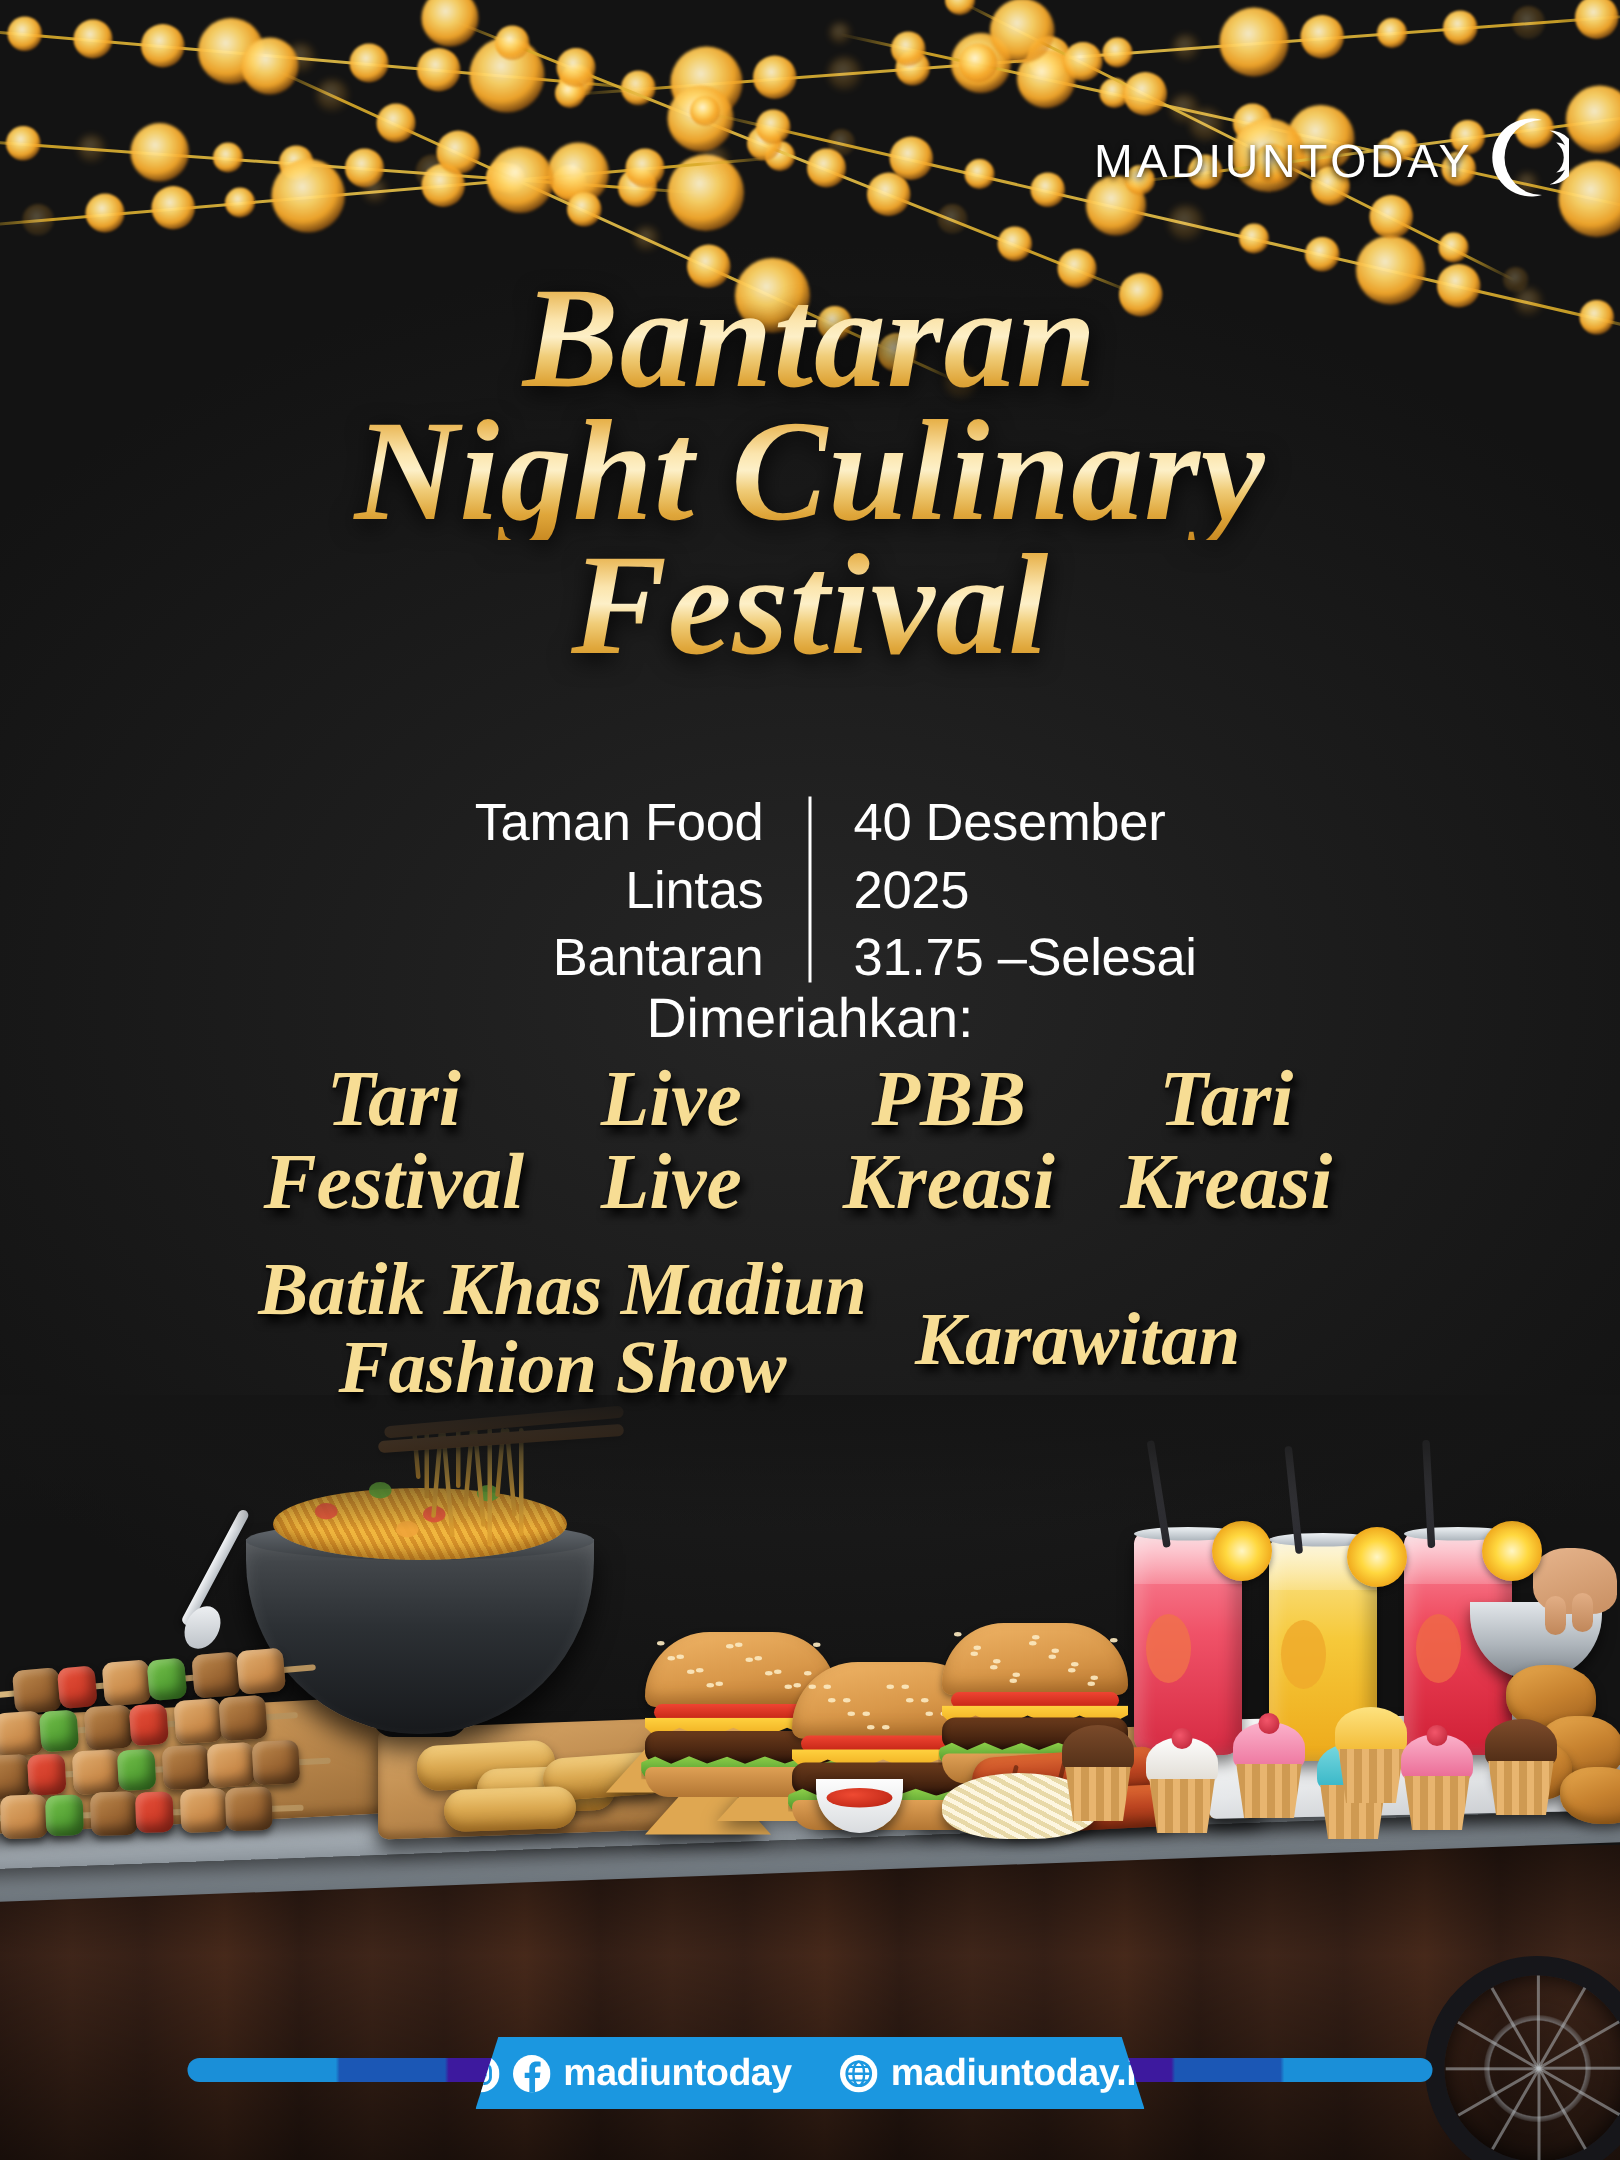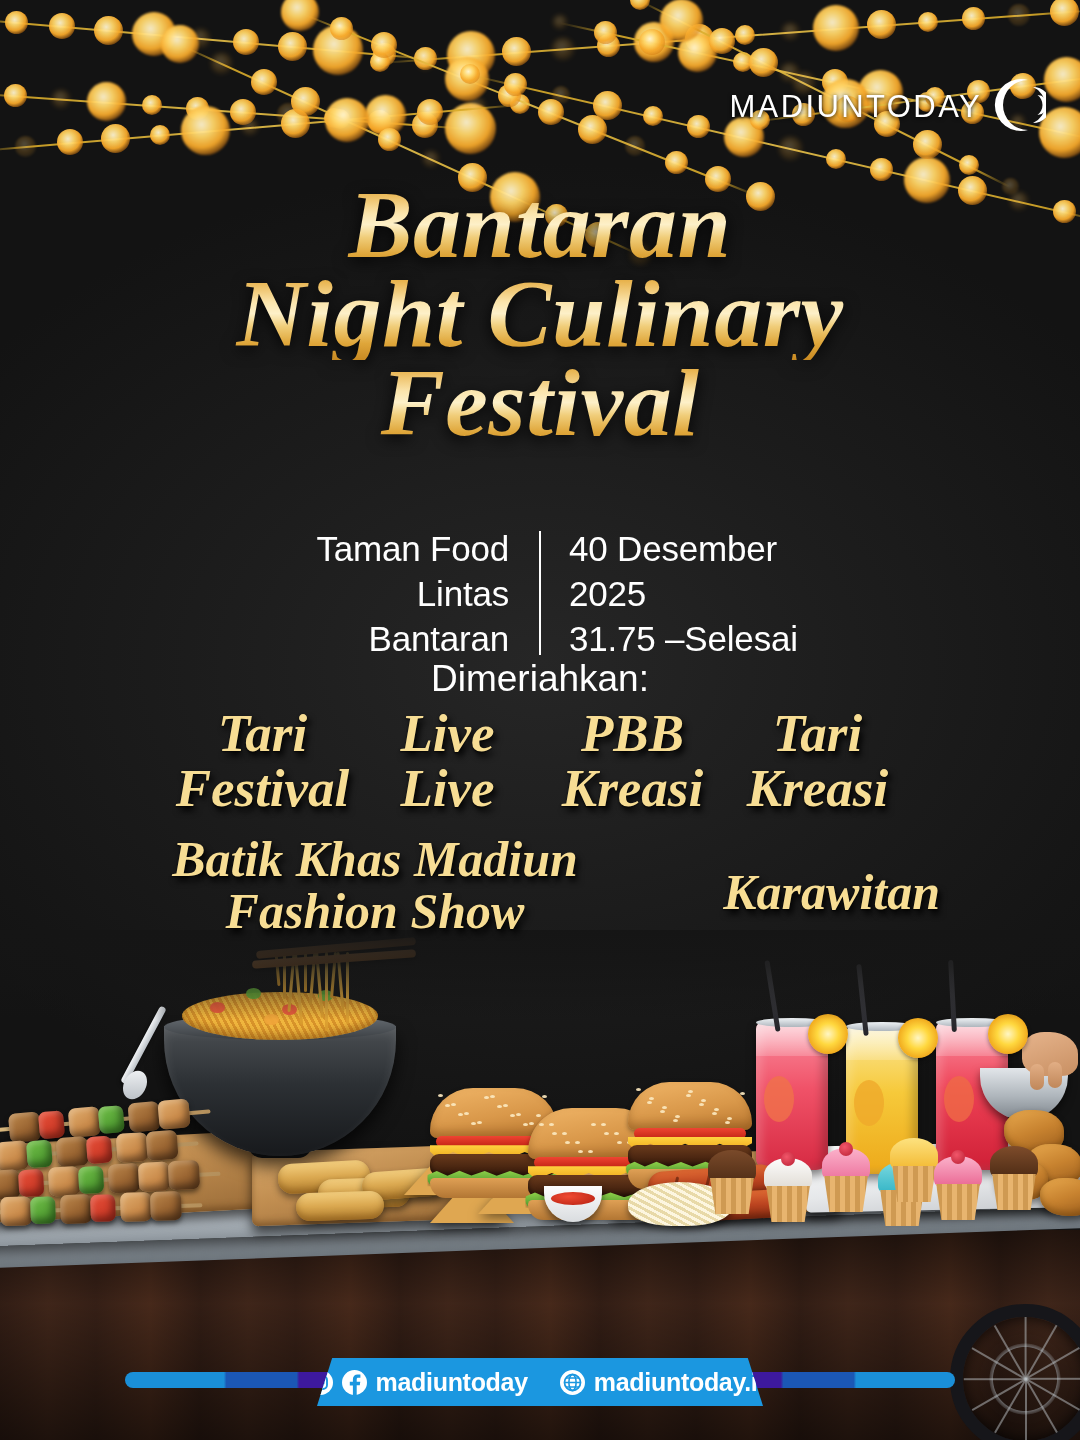--- a/index.html
+++ b/index.html
@@ -123,21 +123,21 @@
     gap:0px;
     z-index:6;
   }
   .lineup-row1 .li { width:185px; text-align:center; }
   .lineup-row2 {
     position:absolute; top:833px; left:0; width:1080px;
     display:flex; justify-content:center; align-items:flex-start;
     z-index:6;
   }
   .lineup-row2 .li-wide { width:470px; text-align:center; }
-  .lineup-row2 .li-kara { width:330px; text-align:right; padding-top:33px; }
+  .lineup-row2 .li-kara { width:330px; text-align:left; padding-top:33px; }
 
   .gold-item {
     font-family:"Liberation Serif", serif;
     font-style:italic;
     font-weight:700;
     color:#f7dd94;
     line-height:1.04;
     text-shadow:3px 5px 6px rgba(0,0,0,.9), 0 1px 2px rgba(0,0,0,.8);
     white-space:nowrap;
   }

